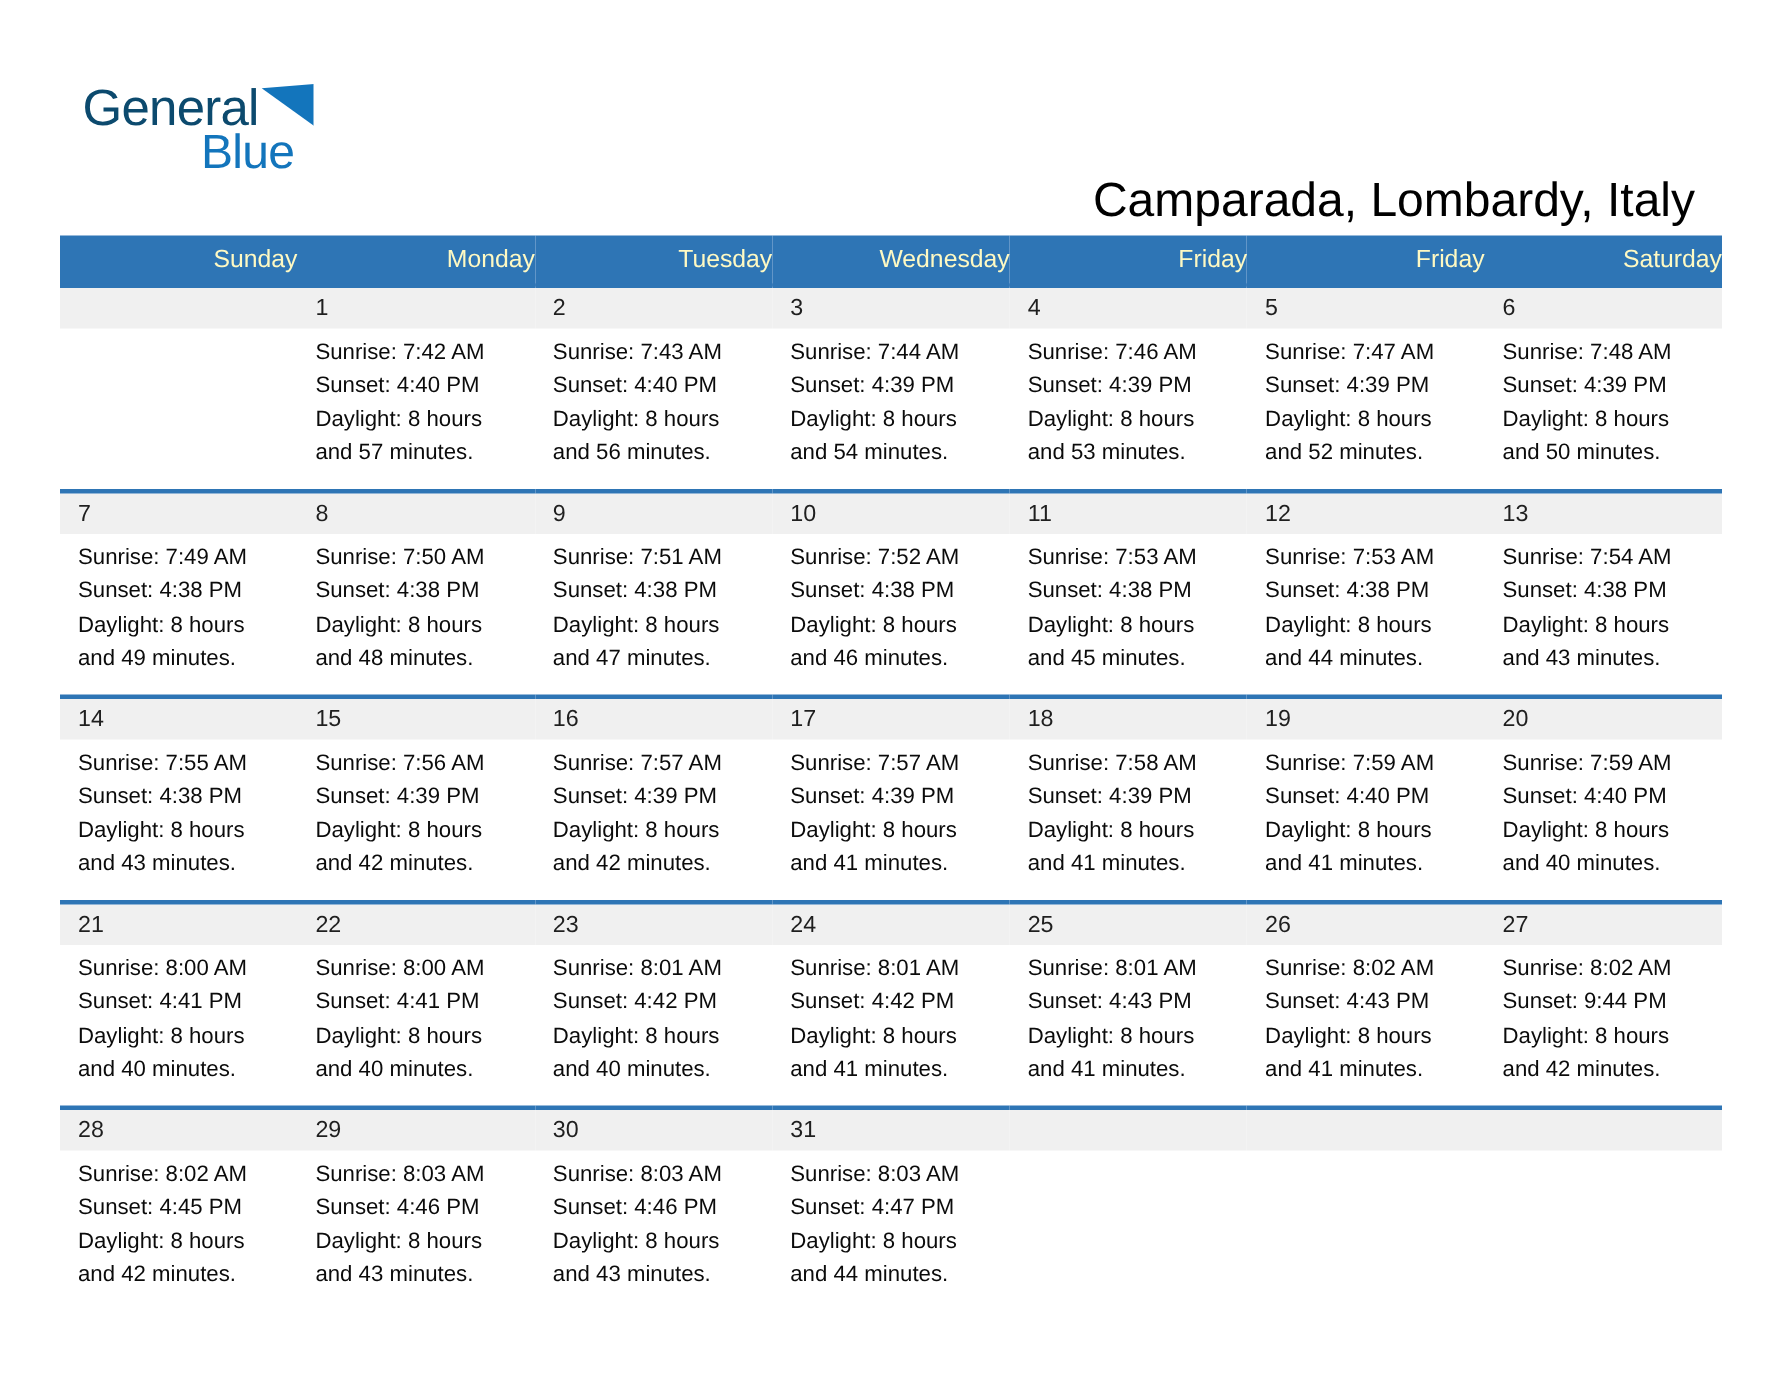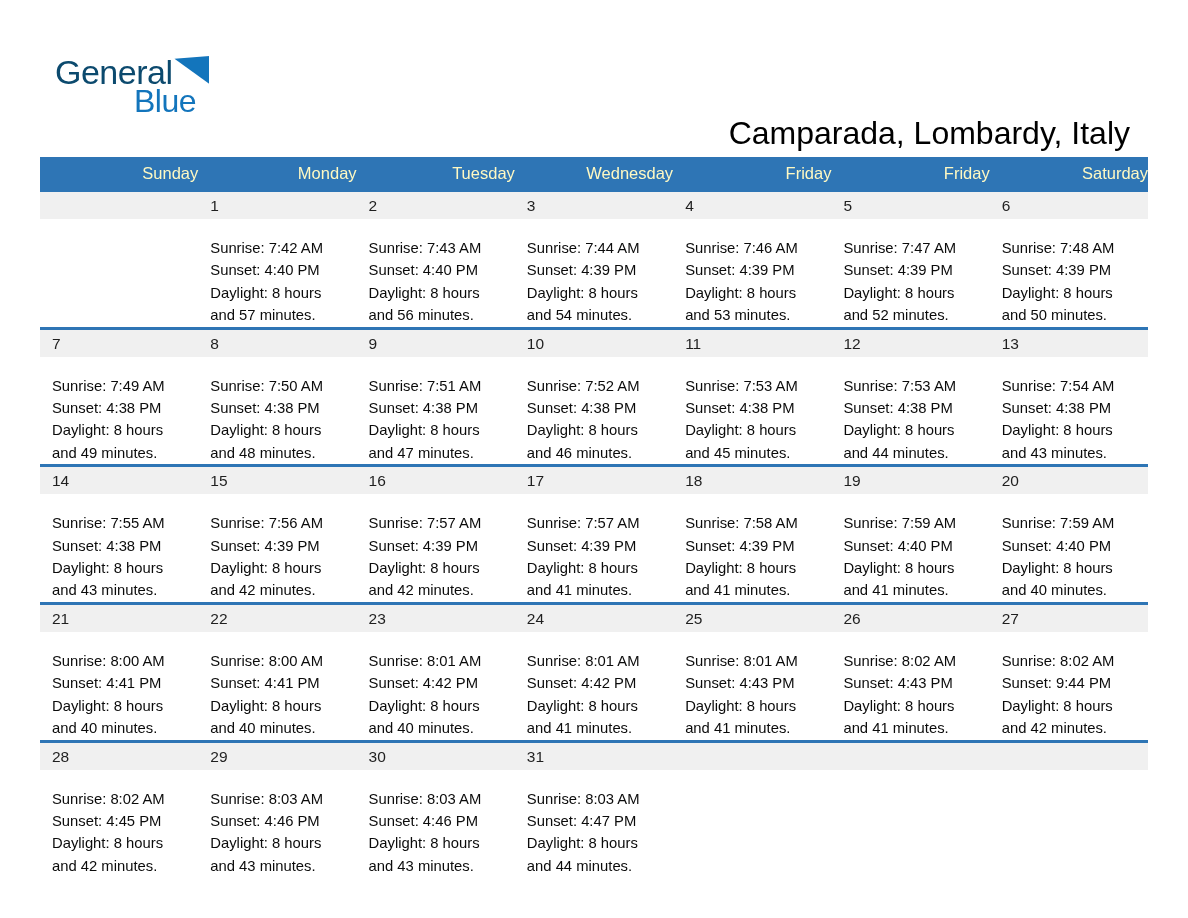--- a/index.html
+++ b/index.html
@@ -100,21 +100,21 @@
     height: 27px;
     line-height: 27px;
   }
   .day-num {
     display: inline-block;
     padding-left: 12px;
     font-size: 15.5px;
     color: #1f1f1f;
   }
   .cell-body {
-    padding: 18px 6px 0 12px;
+    padding: 5px 6px 0 12px;
     font-size: 14.8px;
     line-height: 22.4px;
     color: #0b0b0b;
   }
 </style>
 </head>
 <body>
 
 <div class="page">
 

